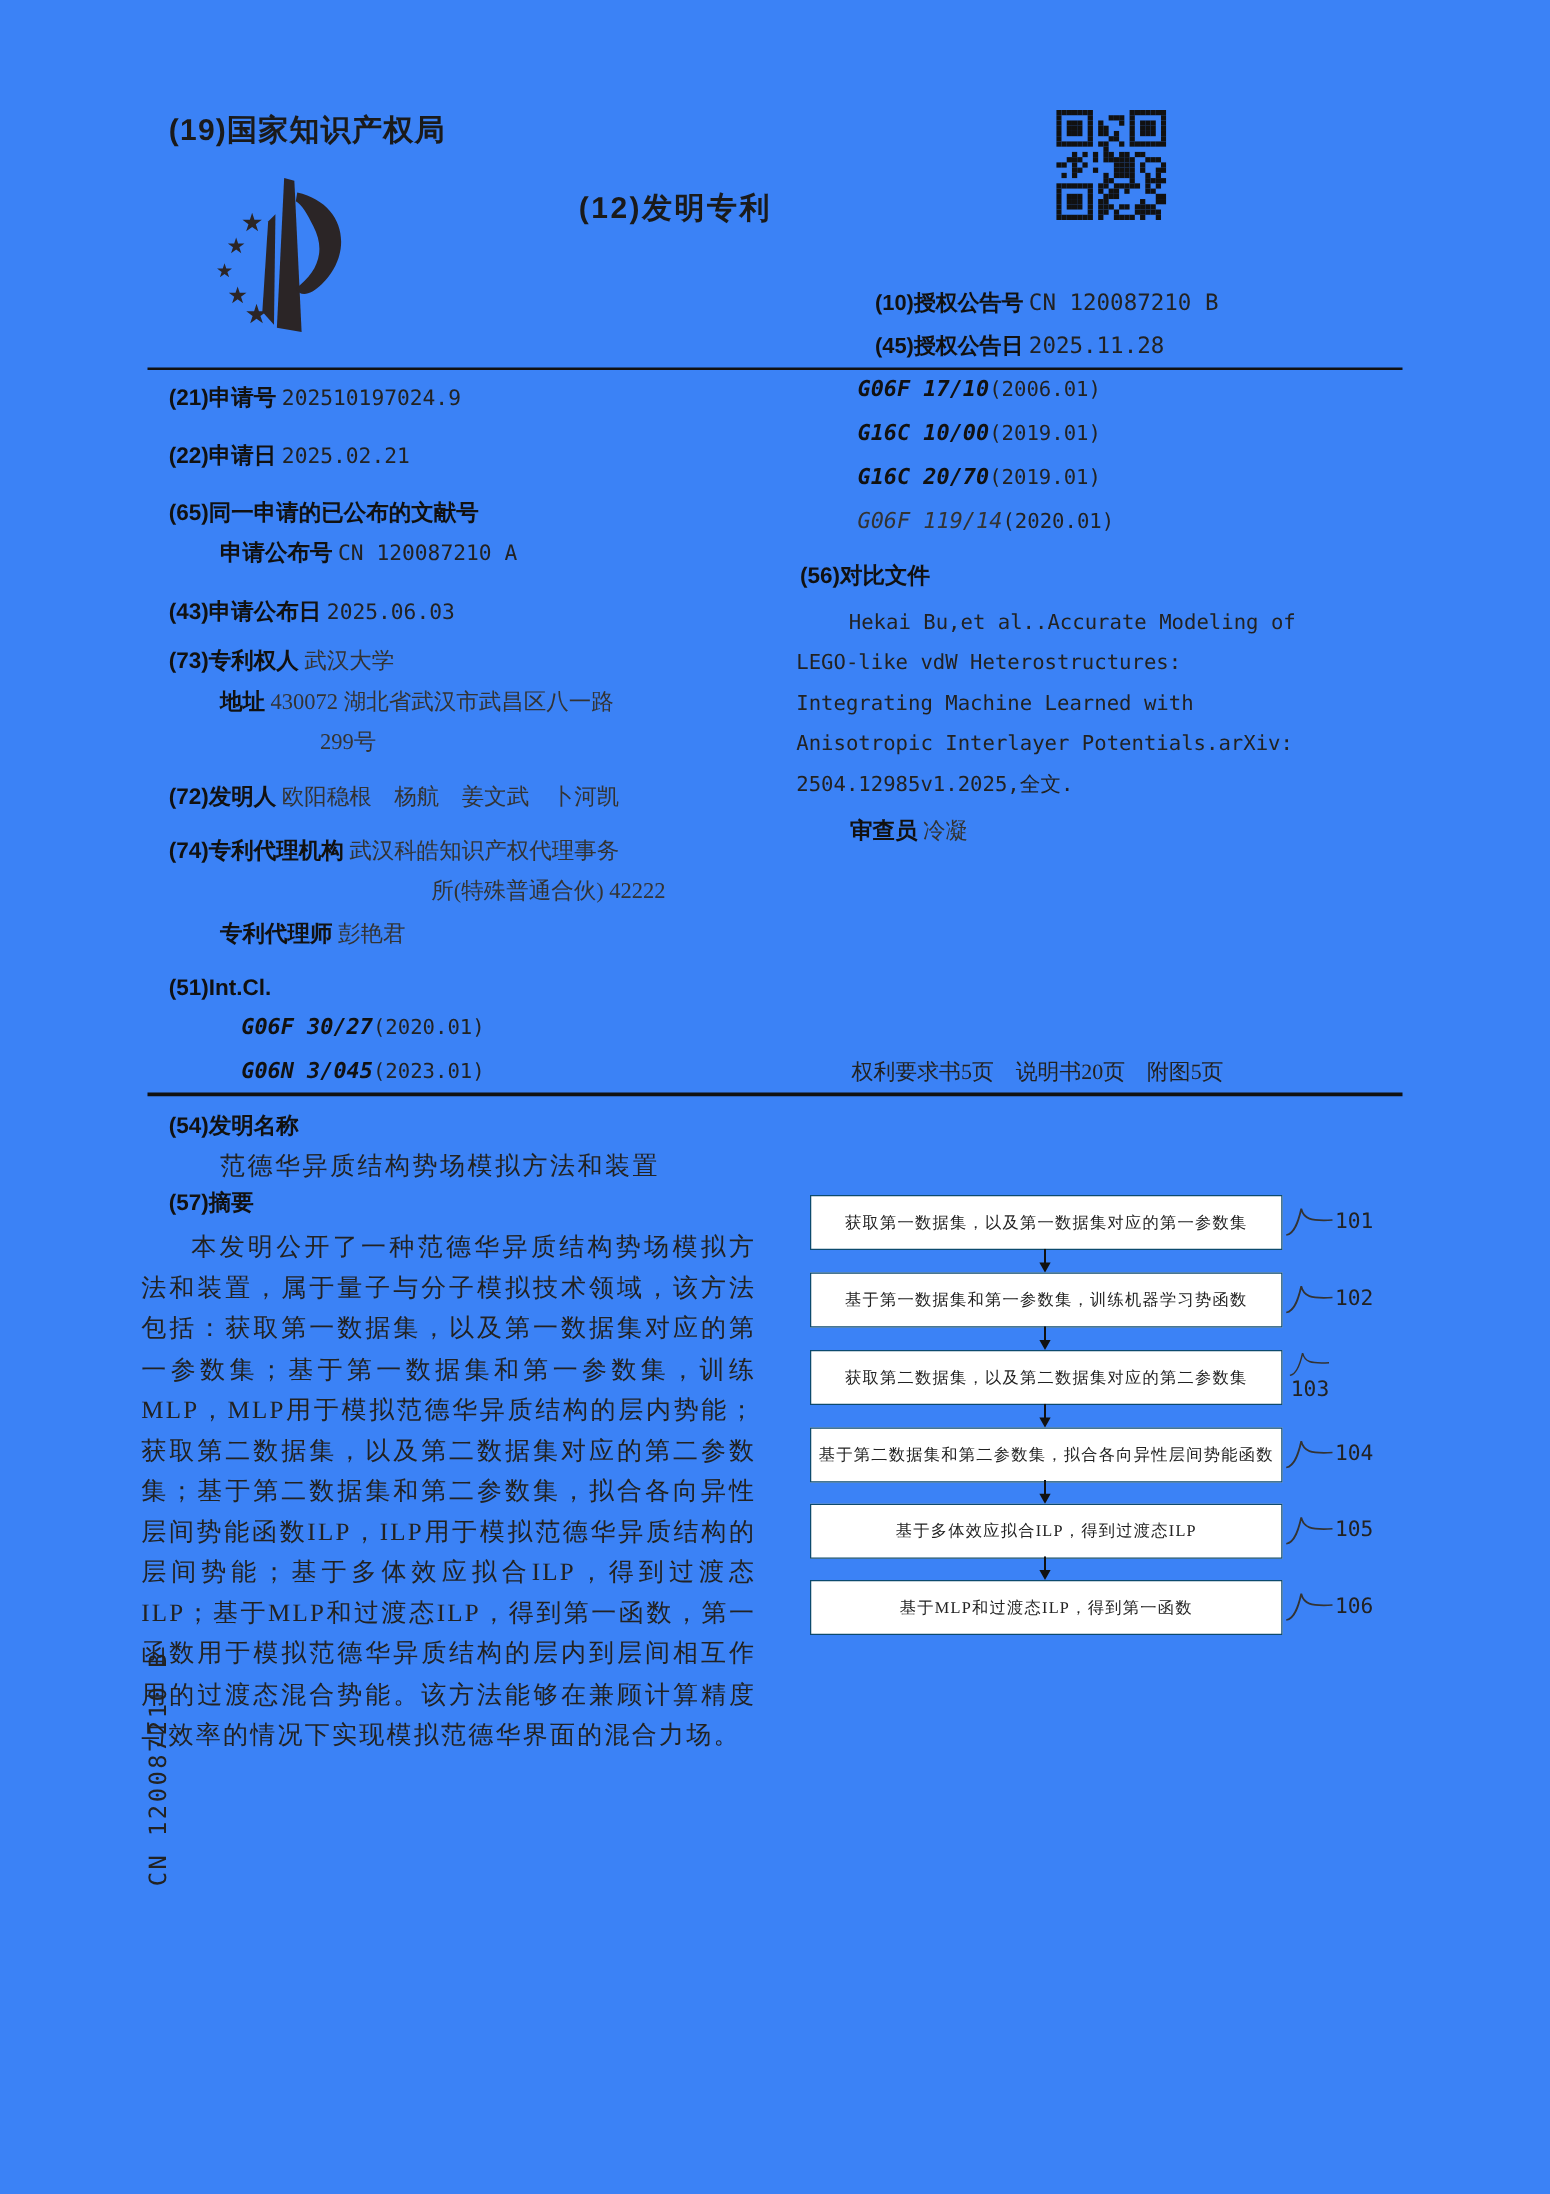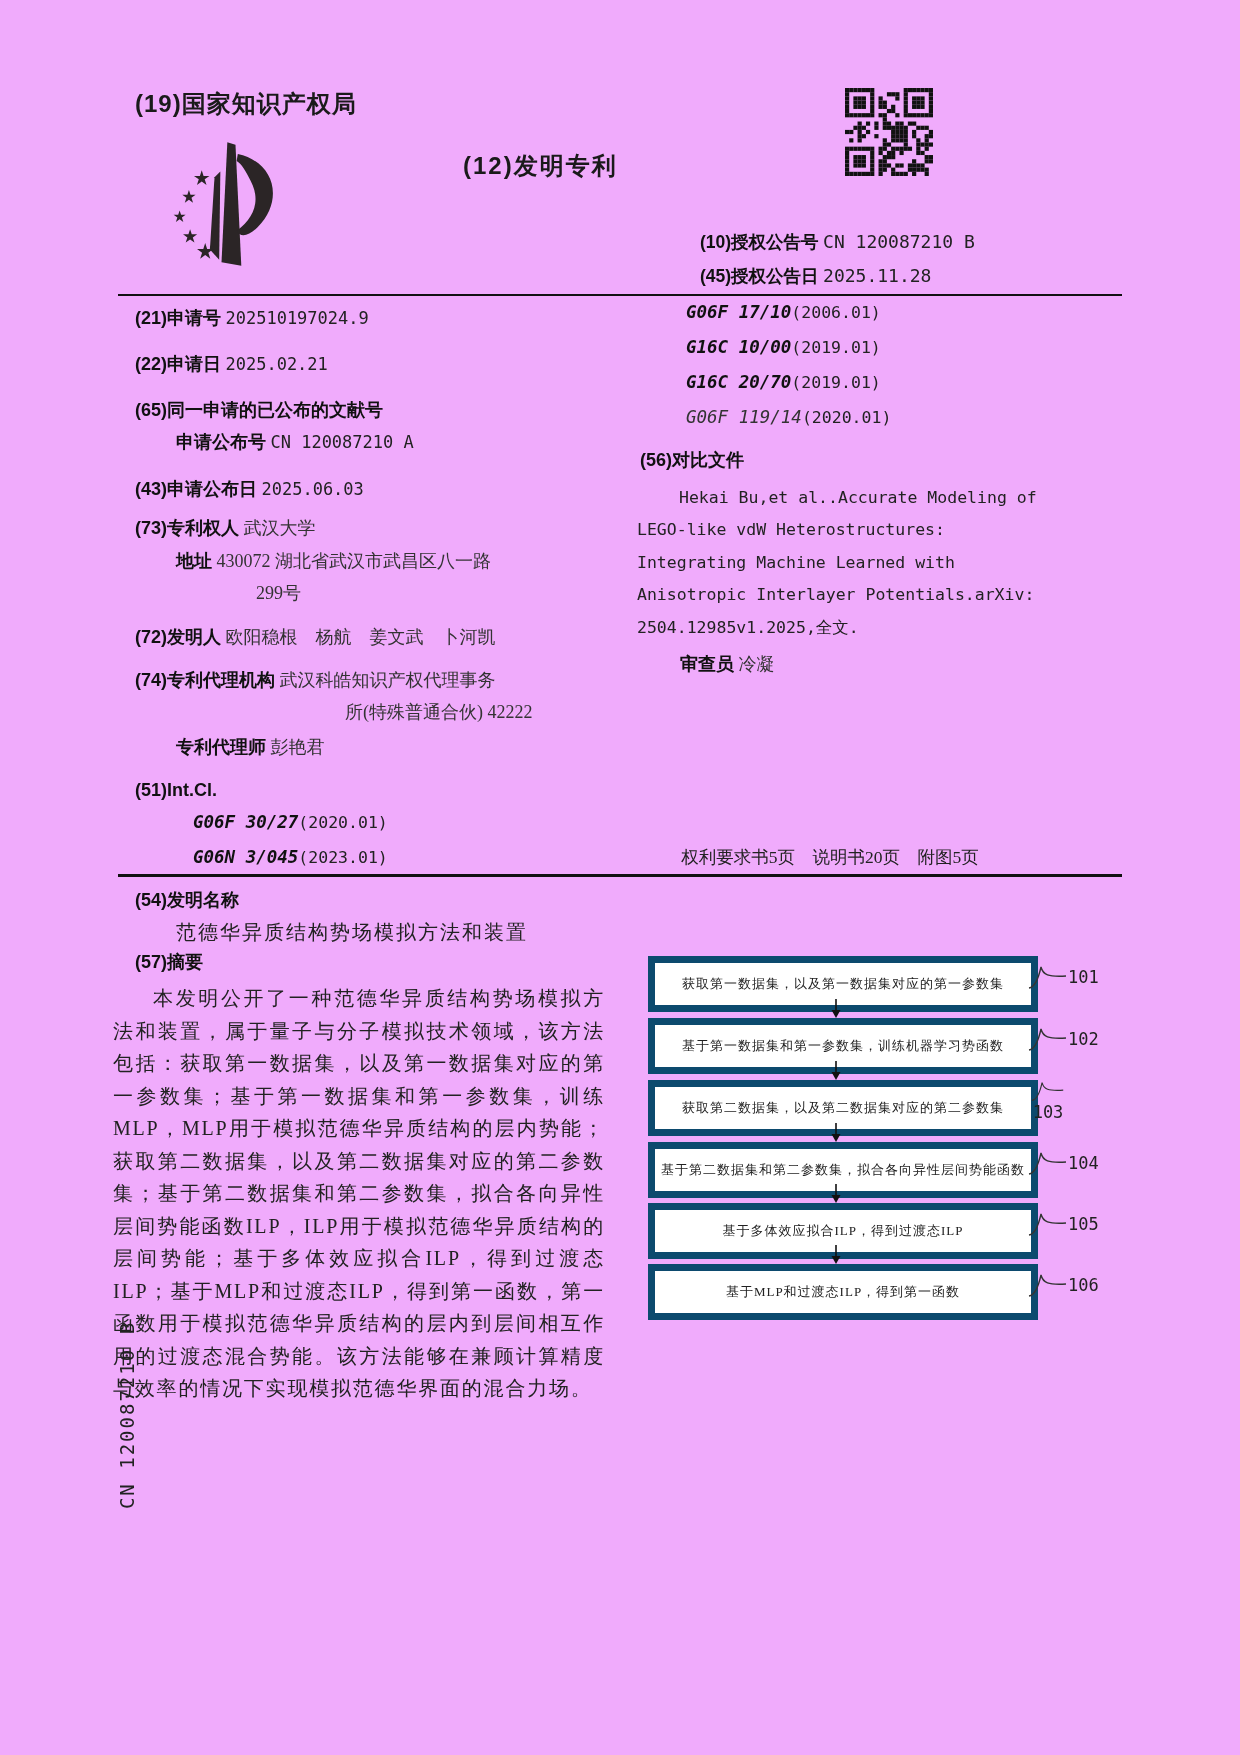--- a/index.html
+++ b/index.html
@@ -1,33 +1,33 @@
 <!DOCTYPE html>
 <html><head>
 <meta charset="utf-8">
 <style>
   html,body{margin:0;padding:0;background:#e8e8e8;}
-  .page{position:relative;width:1240px;height:1755px;background:#f0abfc;overflow:hidden;
+  .page{position:relative;width:1240px;height:1755px;background:#3b82f6;overflow:hidden;
         font-family:"Liberation Sans",sans-serif;color:#1a1a1a;}
   .abs{position:absolute;white-space:nowrap;}
   .lbl{font-family:"Liberation Sans",sans-serif;font-weight:700;font-size:18px;color:#111;}
   .lbl-sm{font-family:"Liberation Sans",sans-serif;font-weight:700;font-size:17.5px;color:#111;}
   .val{font-family:"DejaVu Sans Mono",monospace;font-size:17px;color:#222;}
   .cjkval{font-family:"Liberation Serif",serif;font-size:18px;color:#333;}
   .itc-code{font-family:"DejaVu Sans Mono",monospace;font-style:italic;font-weight:700;font-size:17.5px;color:#111;}
   .itc-code.thin{font-weight:400;color:#333;}
   .itc-year{font-family:"DejaVu Sans Mono",monospace;font-size:16.5px;color:#222;}
   .cite{font-family:"DejaVu Sans Mono",monospace;font-size:16.5px;color:#222;line-height:32.5px;}
   .rule{position:absolute;left:118px;width:1004px;background:#111;}
   .office{font-size:24px;font-weight:600;letter-spacing:1px;}
   .doctype{font-size:24px;font-weight:600;letter-spacing:2px;}
   .title-text{font-family:"Liberation Serif",serif;font-size:20px;letter-spacing:2px;color:#222;}
   .abstract{font-family:"Liberation Serif",serif;font-size:20px;line-height:32.5px;letter-spacing:1.8px;
             color:#222;text-align:justify;white-space:normal;text-indent:2em;}
-  .fc-box{position:absolute;left:0;width:376px;height:42px;border:7px solid #0c4a6e;background:#fff;
+  .fc-box{position:absolute;left:0;width:376px;height:42px;border:1px solid #0c4a6e;background:#fff;
           display:flex;align-items:center;justify-content:center;text-align:center;
           font-family:"Liberation Serif",serif;font-size:13px;letter-spacing:1px;color:#222;}
   .fc-ref{font-family:"DejaVu Sans Mono",monospace;font-size:17px;color:#222;}
   .fc-refwrap{position:absolute;display:flex;align-items:center;height:42px;}
   .varrow{position:absolute;}
   .vertical-id{position:absolute;left:127px;top:1415px;transform:translate(-50%,-50%) rotate(-90deg);
                font-family:"DejaVu Sans Mono",monospace;font-size:19px;letter-spacing:2px;color:#222;}
 </style>
 </head>
 <body>

